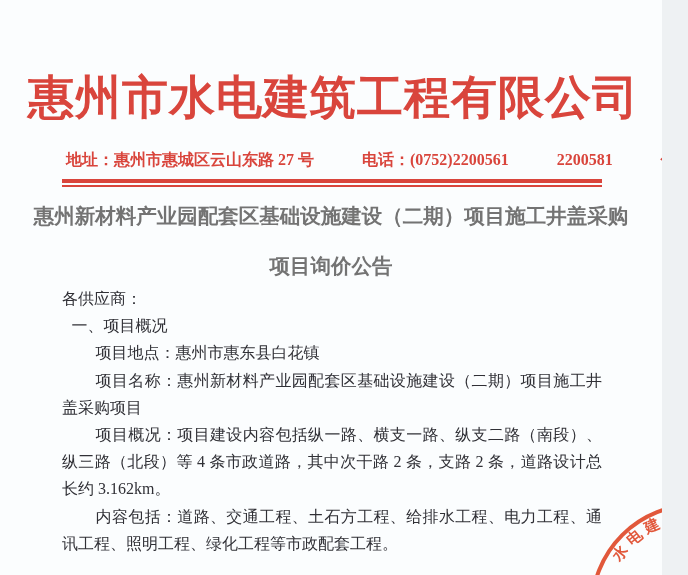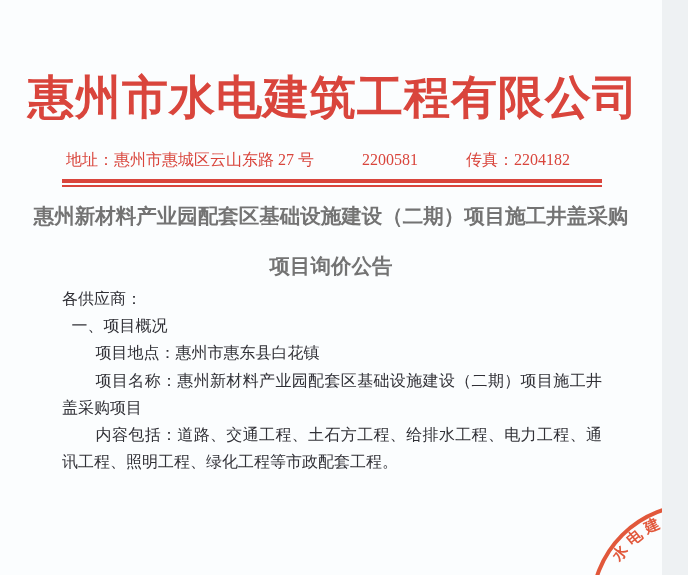--- a/index.html
+++ b/index.html
@@ -16,23 +16,23 @@
     position:relative;width:662px;height:575px;overflow:hidden;
     background:#fbfdfe;padding-top:68px;box-sizing:border-box;
   }
   
   .company{
     margin:0 28px;text-align:center;
     font-size:46px;line-height:60px;font-weight:bold;
     color:var(--red);letter-spacing:1px;white-space:nowrap;
   }
   .info-row{
-    display:flex;justify-content:flex-start;align-items:baseline;
+    display:flex;justify-content:space-between;align-items:baseline;
     margin:20px 60px 0 66px;
-    font-size:16px;font-weight:normal;color:var(--red);
+    font-size:16px;font-weight:bold;color:var(--red);
     line-height:23px;white-space:nowrap;gap:48px;
   }
   .rules{margin:8px 60px 0 62px;}
   .rule-thick{height:4px;background:var(--red);}
   .rule-thin{height:2px;background:var(--red);margin-top:2px;}
   
   .doc-title{
     margin:10px 30px 0;text-align:center;
     font-size:20.5px;line-height:38px;font-weight:bold;
     color:#737373;white-space:nowrap;
@@ -61,20 +61,21 @@
 </head>
 <body>
 
 <div class="page" style="background: rgb(251, 253, 254);">
 
   <header>
     <h1 class="company">惠州市水电建筑工程有限公司</h1>
 
     <div class="info-row">
       <span>地址：惠州市惠城区云山东路 27 号</span>
+      <span>电话：(0752)2200561</span>
       <span>2200581</span>
       <span>传真：2204182</span>
     </div>
 
     <div class="rules">
       <div class="rule-thick"></div>
       <div class="rule-thin"></div>
     </div>
   </header>
 
@@ -86,20 +87,21 @@
   <main class="body">
     <p>各供应商：</p>
 
 
     <p class="sec">一、项目概况</p>
 
     <p class="indent">项目地点：惠州市惠东县白花镇</p>
 
     <p class="indent">项目名称：惠州新材料产业园配套区基础设施建设（二期）项目施工井盖采购项目</p>
 
+    <p class="indent">项目概况：项目建设内容包括纵一路、横支一路、纵支二路（南段）、纵三路（北段）等 4 条市政道路，其中次干路 2 条，支路 2 条，道路设计总长约 3.162km。</p>
 
     <p class="indent">内容包括：道路、交通工程、土石方工程、给排水工程、电力工程、通讯工程、照明工程、绿化工程等市政配套工程。</p>
   </main>
 
   <svg class="seal" viewBox="0 0 148 135" xmlns="http://www.w3.org/2000/svg" xmlns:xlink="http://www.w3.org/1999/xlink">
     <defs>
       <path id="sealArc" d="M 70 190.8 A 88 88 0 1 1 240 190.8" fill="none"></path>
     </defs>
     <circle cx="155" cy="168" r="103" stroke-width="4"></circle>
     <text>

